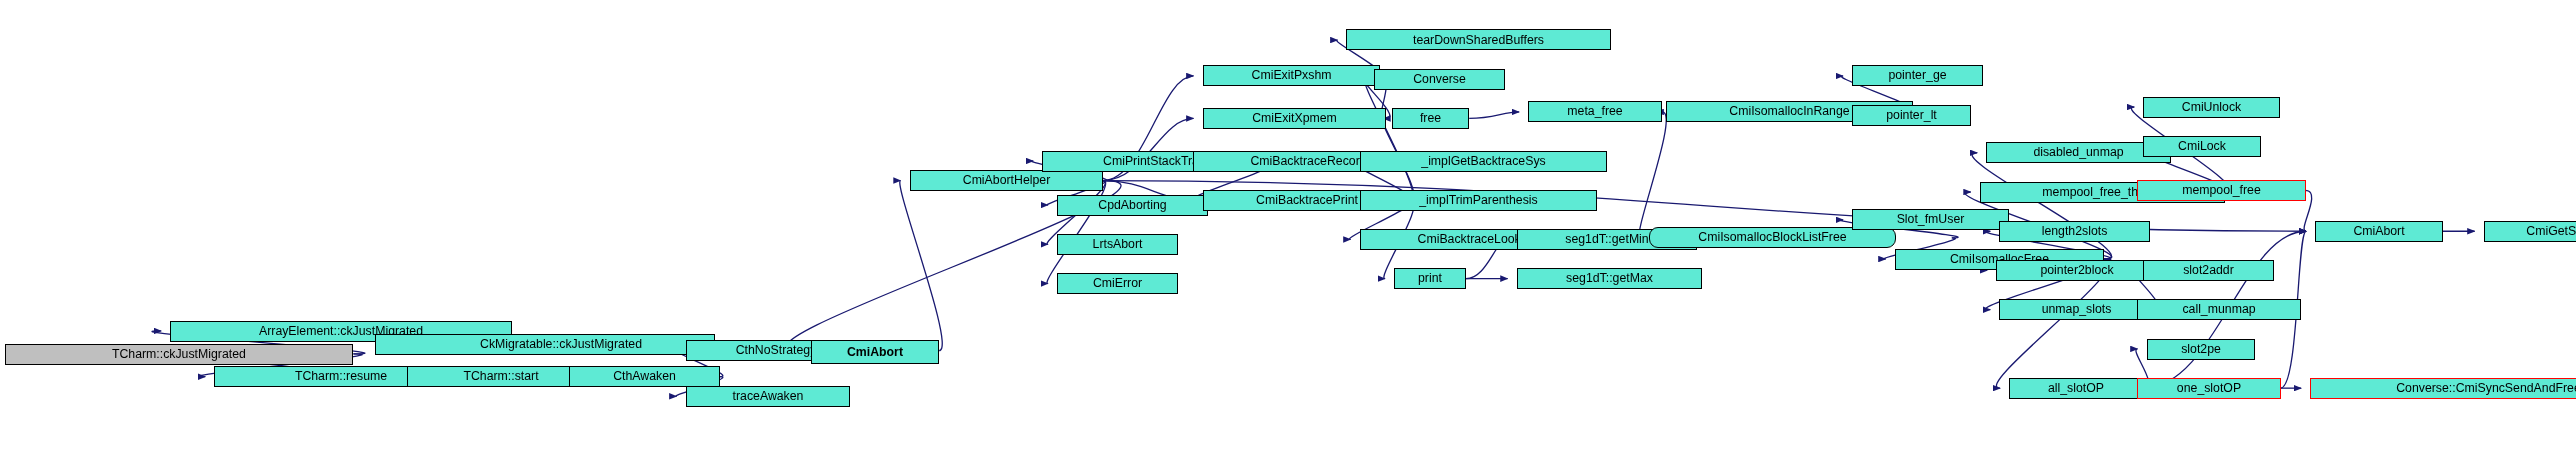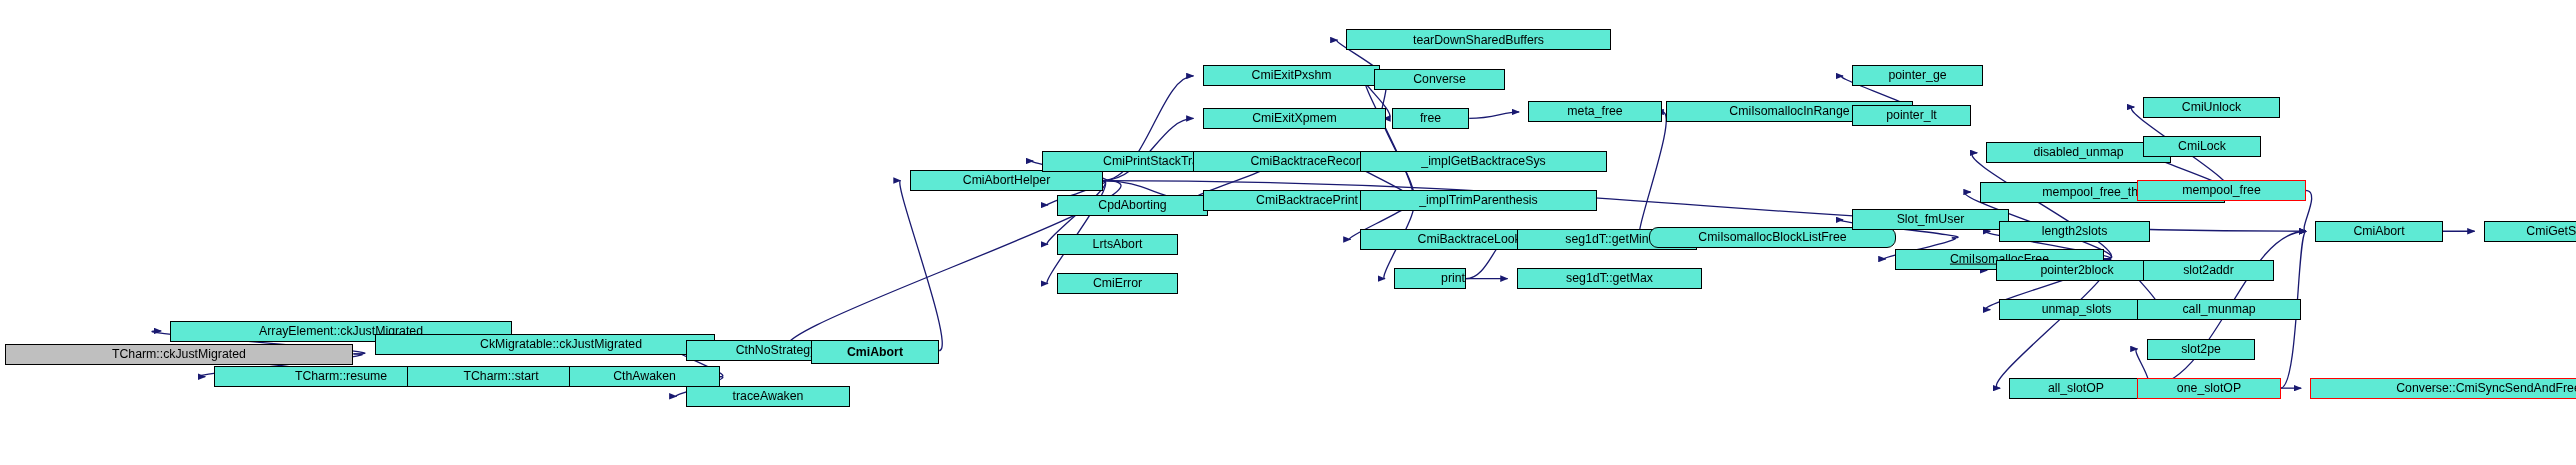--- a/index.html
+++ b/index.html
@@ -161,21 +161,21 @@
       </div>
       <div class="gnode" style="left: 1360px; top: 151px; width: 247px; height: 21px;">
         <span>_implGetBacktraceSys</span>
       </div>
       <div class="gnode" style="left: 1360px; top: 190px; width: 237px; height: 21px;">
         <span>_implTrimParenthesis</span>
       </div>
       <div class="gnode" style="left: 1360px; top: 229px; width: 232px; height: 21px;">
         <span>CmiBacktraceLookup</span>
       </div>
-      <div class="gnode" style="left: 1394px; top: 268px; width: 72px; height: 21px; justify-content: flex-end;">
+      <div class="gnode" style="left: 1394px; top: 268px; width: 72px; height: 21px;">
         <span>print</span>
       </div>
       <div class="gnode" style="left: 1528px; top: 101px; width: 134px; height: 21px;">
         <span>meta_free</span>
       </div>
       <div class="gnode" style="left: 1517px; top: 229px; width: 180px; height: 21px;">
         <span>seg1dT::getMin</span>
       </div>
       <div class="gnode" style="left: 1517px; top: 268px; width: 185px; height: 21px;">
         <span>seg1dT::getMax</span>
@@ -188,21 +188,21 @@
       </div>
       <div class="gnode" style="left: 1852px; top: 65px; width: 131px; height: 21px;">
         <span>pointer_ge</span>
       </div>
       <div class="gnode" style="left: 1852px; top: 105px; width: 119px; height: 21px;">
         <span>pointer_lt</span>
       </div>
       <div class="gnode" style="left: 1852px; top: 209px; width: 157px; height: 21px;">
         <span>Slot_fmUser</span>
       </div>
-      <div class="gnode" style="left: 1895px; top: 249px; width: 209px; height: 21px; text-decoration: underline;">
+      <div class="gnode" style="left: 1895px; top: 249px; width: 209px; height: 21px;">
         <span>CmiIsomallocFree</span>
       </div>
       <div class="gnode" style="left: 2009px; top: 378px; width: 134px; height: 21px;">
         <span>all_slotOP</span>
       </div>
       <div class="gnode" style="left: 1986px; top: 142px; width: 185px; height: 21px;">
         <span>disabled_unmap</span>
       </div>
       <div class="gnode" style="left: 1980px; top: 182px; width: 245px; height: 21px;">
         <span>mempool_free_thread</span>

